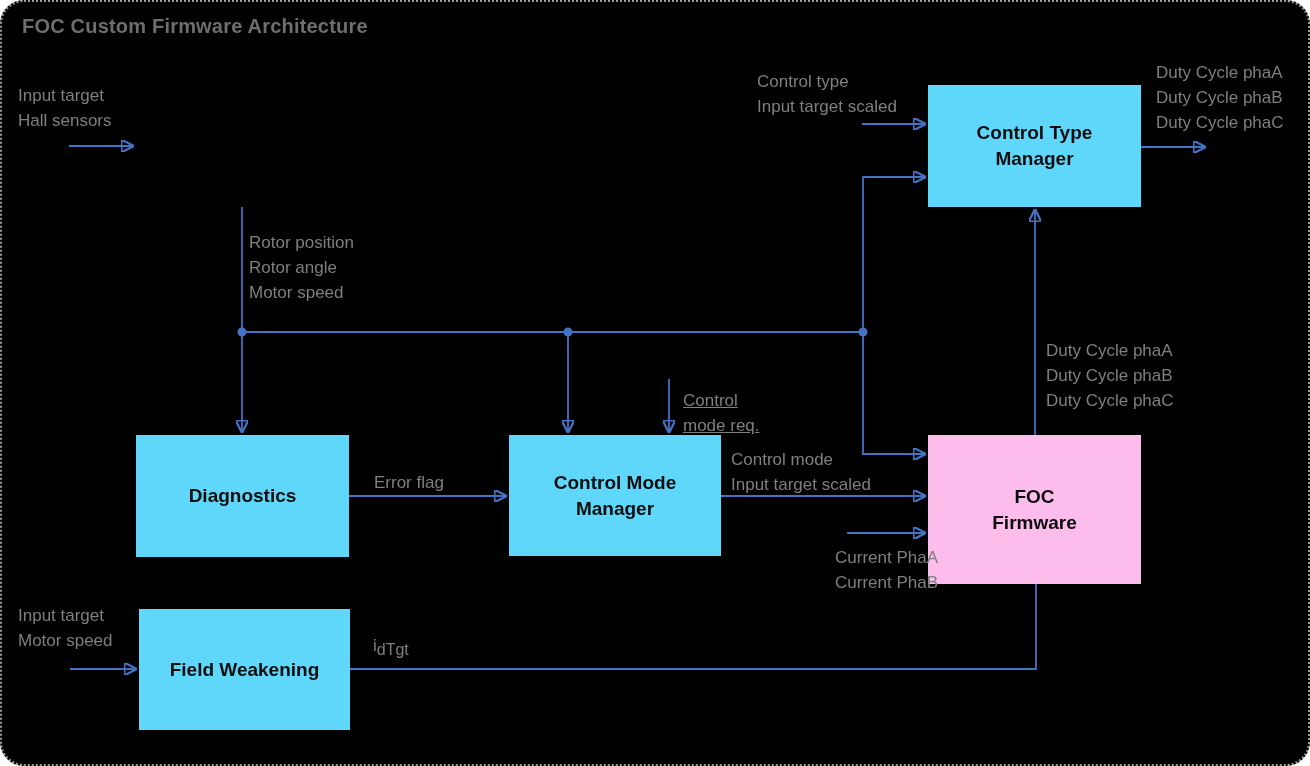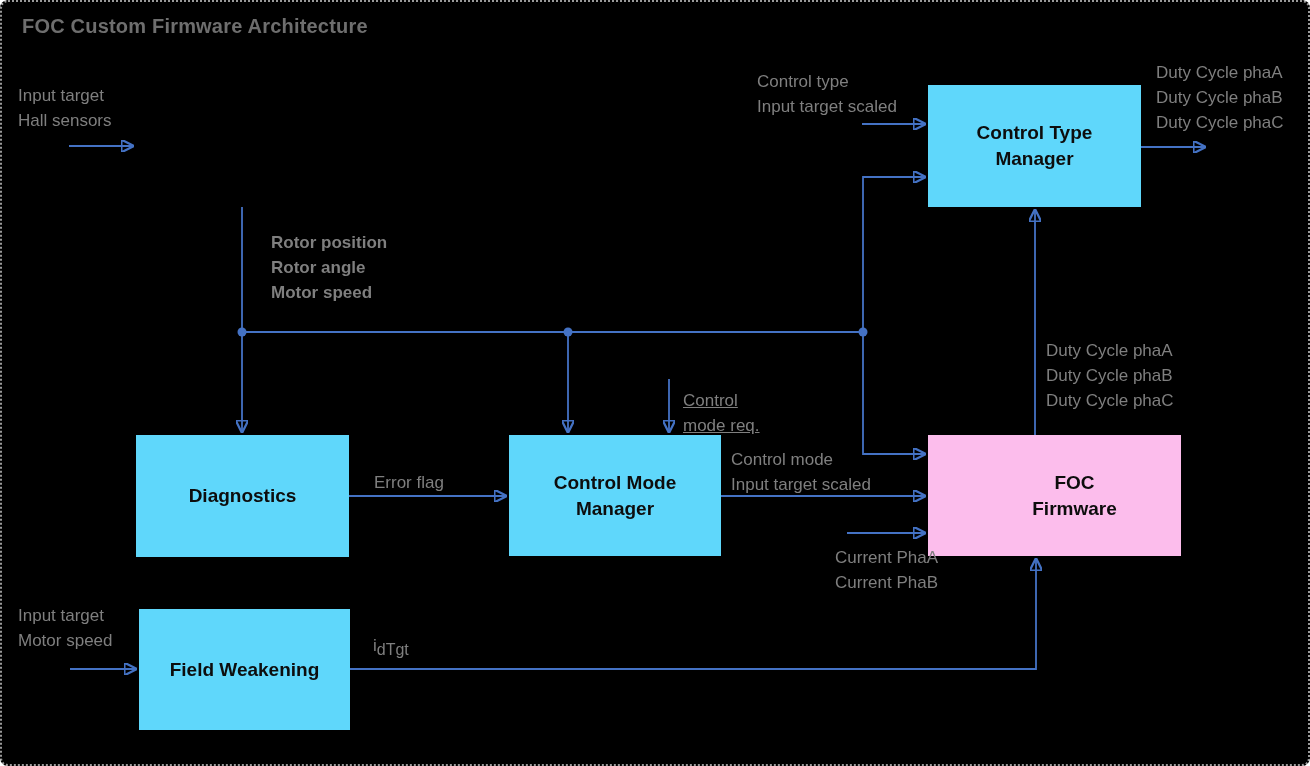--- a/index.html
+++ b/index.html
@@ -11,21 +11,21 @@
     --box-text:#0d0d0d;
     --canvas-bg:#000000;
   }
   html,body{margin:0;padding:0;background:#ffffff;}
   .canvas{
     position:relative;
     width:1310px;height:766px;
     box-sizing:border-box;
     background:var(--canvas-bg);
     border:2px dotted #9a9a9a;
-    border-radius:8px;
+    border-radius:24px;
     overflow:hidden;
     font-family:"Liberation Sans", sans-serif;
   }
   .title{
     position:absolute;left:20px;top:13px;
     font-size:20px;font-weight:bold;color:var(--title-gray);
     letter-spacing:.2px;white-space:nowrap;
   }
   svg.wires{position:absolute;left:0;top:0;width:1310px;height:766px;}
   svg.wires path, svg.wires line{stroke:var(--line-blue);stroke-width:1.8;fill:none;}
@@ -44,24 +44,24 @@
     position:absolute;
     color:var(--label-gray);
     font-size:17px;line-height:25px;
     white-space:nowrap;
   }
   .lbl sub{font-size:16px;}
   .b-estimations{left:134px;top:80px;width:213px;height:125px;}
   .b-ctm{left:926px;top:83px;width:213px;height:122px;}
   .b-diagnostics{left:134px;top:433px;width:213px;height:122px;}
   .b-cmm{left:507px;top:433px;width:212px;height:121px;}
-  .b-foc{left:926px;top:433px;width:213px;height:121px;padding-left:40px;}
+  .b-foc{left:926px;top:433px;width:213px;height:149px;}
   .b-fw{left:137px;top:607px;width:211px;height:121px;justify-content:center;}
   .l-est-in{left:16px;top:81px;}
-  .l-rotor{left:269px;top:228px;font-weight:bold;}
+  .l-rotor{left:247px;top:228px;}
   .l-ctm-in{left:755px;top:67px;}
   .l-duty-top{left:1154px;top:58px;}
   .l-duty-mid{left:1044px;top:336px;}
   .l-cmr{left:681px;top:386px;text-decoration:underline;}
   .l-errflag{left:372px;top:468px;}
   .l-cmm-out{left:729px;top:445px;}
   .l-currents{left:799px;top:543px;margin-left:34px;}
   .l-fw-in{left:16px;top:601px;}
   .l-idtgt{left:371px;top:631px;}
 </style>

